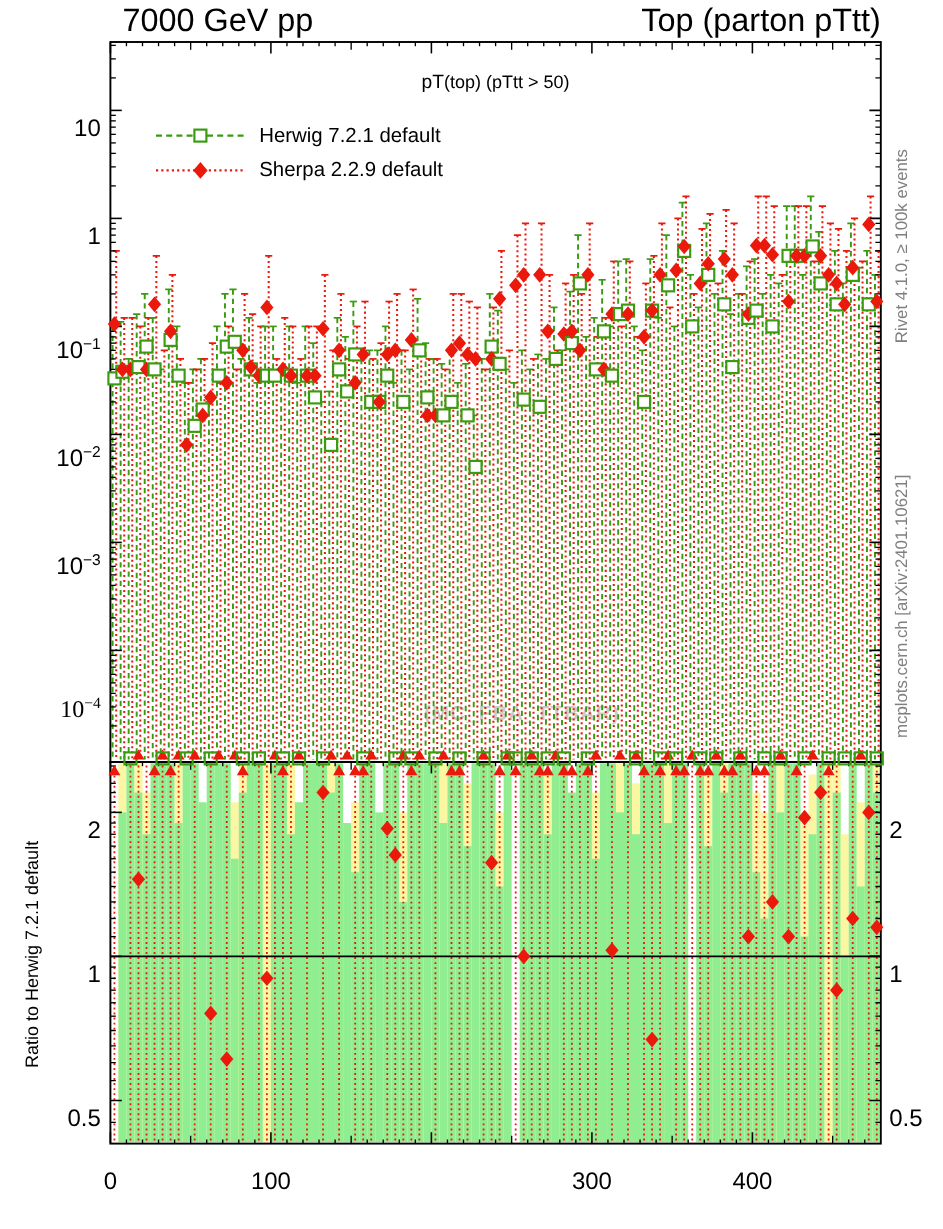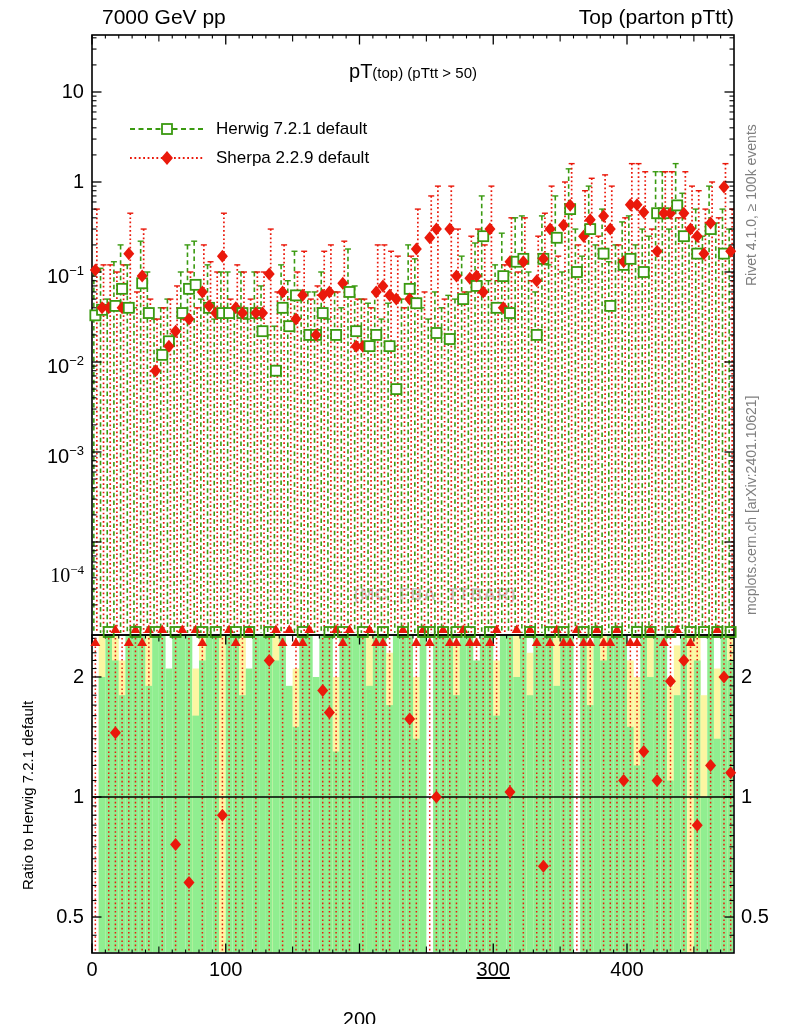--- a/index.html
+++ b/index.html
@@ -1,34 +1,34 @@
 <!DOCTYPE html>
 <html><head>
 <meta charset="utf-8">
 <style>
   html,body{margin:0;padding:0;background:#fff;}
   .fig{position:relative;width:786px;height:1024px;background:#fff;overflow:hidden;
        font-family:"Liberation Sans","DejaVu Sans",sans-serif;color:#000;}
   .fig svg.chart{position:absolute;left:0;top:0;}
   .hdr{position:absolute;left:92px;top:4px;width:642px;display:flex;justify-content:space-between;
-       font-size:21px;line-height:26px;}
+       font-size:27px;line-height:26px;}
   .hdr .l{padding-left:10px;}
   .ptitle{position:absolute;left:92px;top:60px;width:642px;text-align:center;}
-  .ptitle .big{font-size:20px;margin-top:47px;}
+  .ptitle .big{font-size:16px;margin-top:47px;}
   .ptitle .small{font-size:15px;margin-left:0;}
-  .legend{position:absolute;left:128px;top:114px;}
+  .legend{position:absolute;left:128px;top:98px;}
   .lrow{display:flex;align-items:center;height:29px;}
   .lrow .lbl{margin-left:10px;font-size:17px;}
   .wm{position:absolute;left:320px;top:585px;width:230px;text-align:center;
       font-size:17px;font-weight:bold;letter-spacing:1px;color:#cccccc;}
   .side{position:absolute;left:740px;width:22px;writing-mode:vertical-rl;transform:rotate(180deg);
         font-size:14px;color:#7f7f7f;display:flex;align-items:center;justify-content:center;white-space:nowrap;}
   .ratio-ylab{position:absolute;left:16px;top:635px;height:320px;width:22px;writing-mode:vertical-rl;
         transform:rotate(180deg);font-size:15px;display:flex;align-items:center;justify-content:center;white-space:nowrap;}
-  .ticklab{position:absolute;font-size:20px;line-height:24px;}
+  .ticklab{position:absolute;font-size:20px;line-height:24px;margin-top:16px;}
   .ticklab sup{font-size:13px;}
   .tr{text-align:right;}
   .tc{text-align:center;}
   .tl{text-align:left;}
 </style>
 </head>
 <body>
 
 <div class="fig">
 
@@ -1233,17 +1233,17 @@
       <div class="ticklab tr" style="left:18px;width:66px;top:558px;font-family:Liberation Serif, serif;">10<sup>−4</sup></div>
       <div class="ticklab tr" style="left:20px;width:64px;top:663.9793407287707px;">2</div>
       <div class="ticklab tl" style="left:741px;width:60px;top:663.9793407287707px;">2</div>
       <div class="ticklab tr" style="left:20px;width:64px;top:784px;">1</div>
       <div class="ticklab tl" style="left:741px;width:60px;top:784px;">1</div>
       <div class="ticklab tr" style="left:20px;width:64px;top:904.0206592712293px;">0.5</div>
       <div class="ticklab tl" style="left:741px;width:60px;top:904.0206592712293px;">0.5</div>
       <div class="ticklab tc" style="left:60px;width:64px;top:957px;">0</div>
       <div class="ticklab tc" style="left:193.75px;width:64px;top:957px;">100</div>
       <div class="ticklab tc" style="left:327.5px;width:64px;top:1007px;">200</div>
-      <div class="ticklab tc" style="left:461.25px;width:64px;top:957px;text-decoration:underline;">300</div>
+      <div class="ticklab tc" style="left:461.25px;width:64px;top:957px;">300</div>
       <div class="ticklab tc" style="left:595px;width:64px;top:957px;">400</div>
     </div>
 
 </div>
 
 </body></html>

